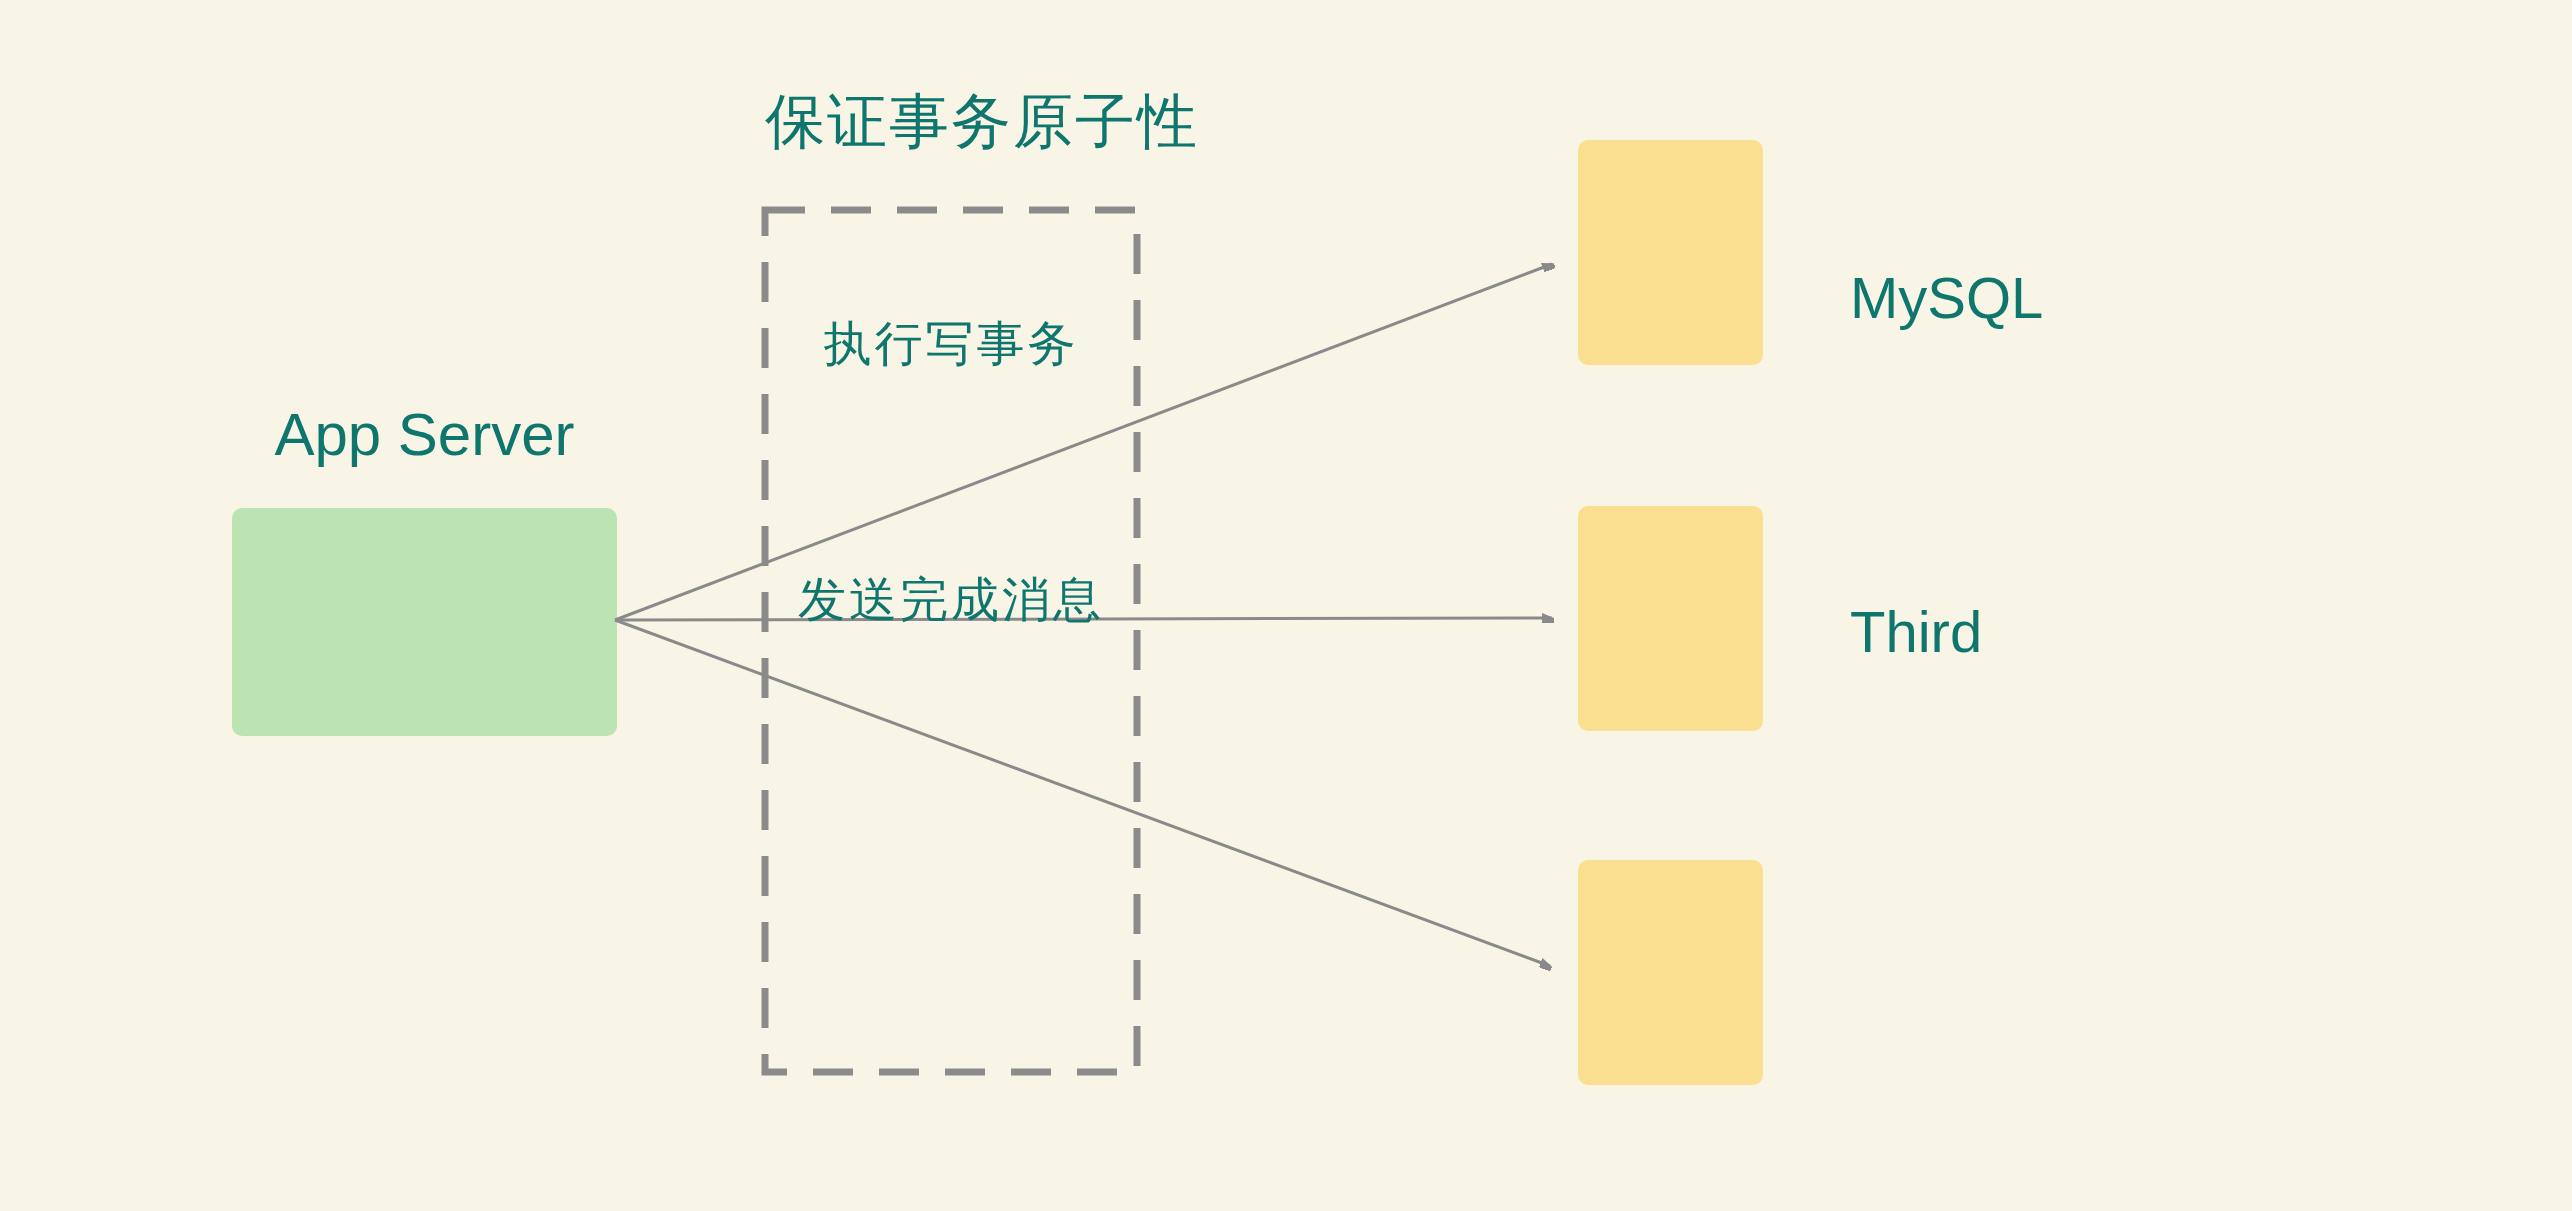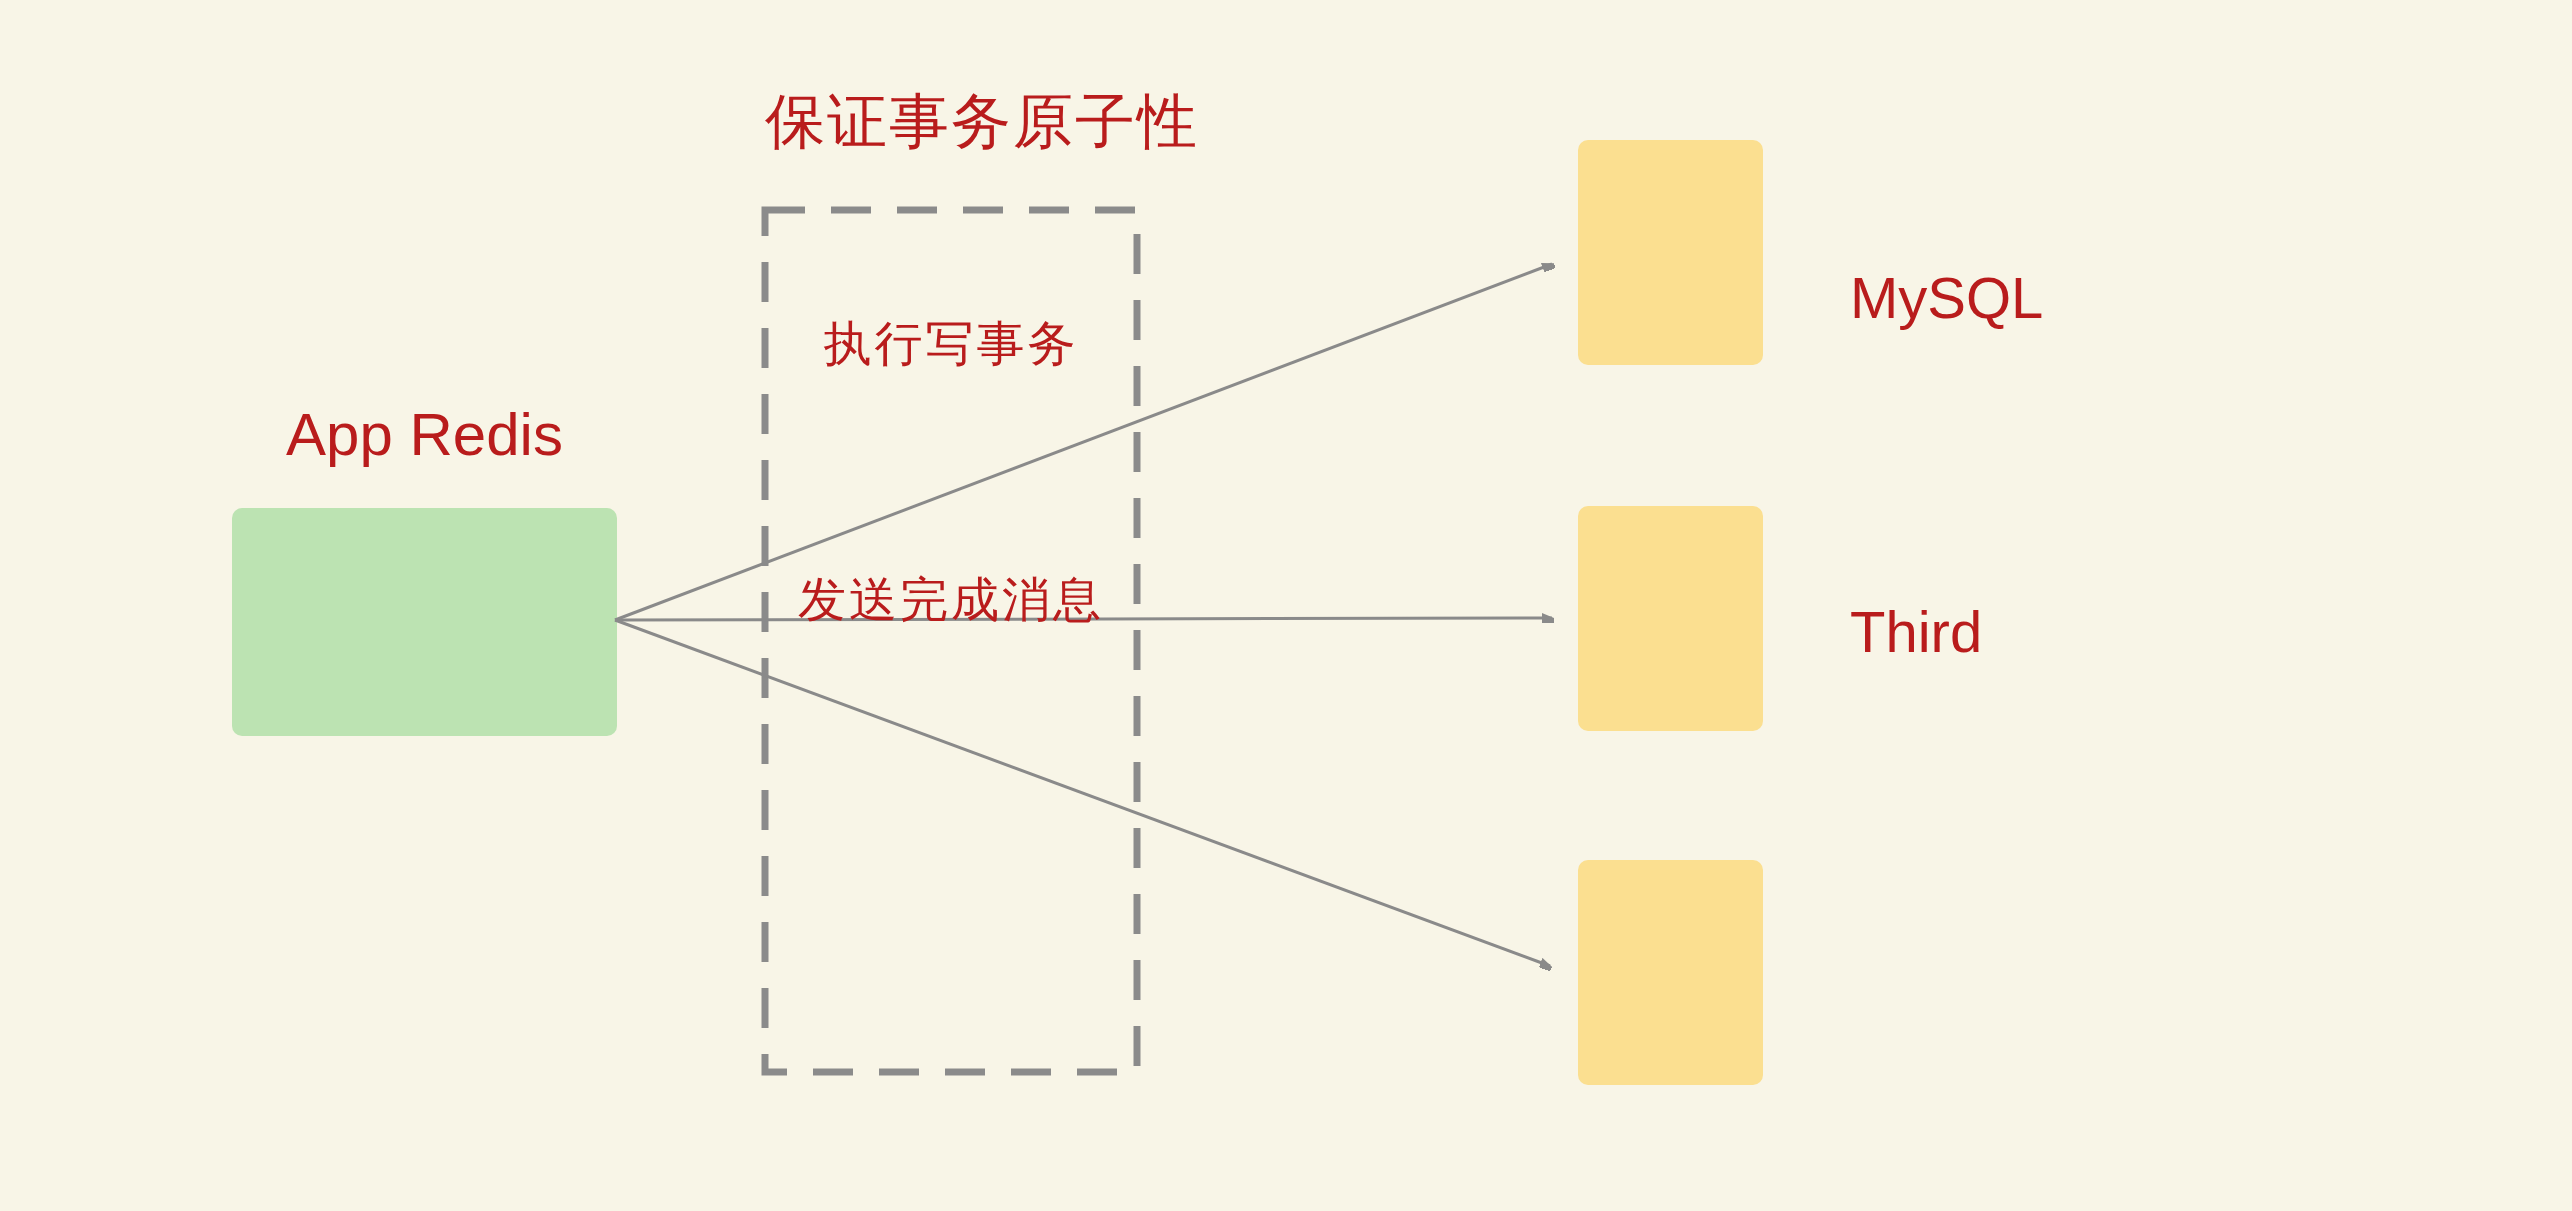--- a/index.html
+++ b/index.html
@@ -34,21 +34,21 @@
     width: 185px; height: 225px;
     background: #fbdf90;
     left: 1578px;
   }
   .node.y1 { top: 140px; }
   .node.y2 { top: 506px; }
   .node.y3 { top: 860px; }
 
   .txt {
     position: absolute;
-    color: #b91c1c;
+    color: #0f766e;
     z-index: 3;
     white-space: nowrap;
   }
   .title {
     left: 765px; top: 82px;
     width: 375px;
     text-align: center;
     font-size: 60px;
     letter-spacing: 2px;
   }
@@ -95,21 +95,21 @@
 
     <rect x="765" y="210" width="372" height="862" fill="none" stroke="#8b8b8b" stroke-width="7" stroke-dasharray="40 26"></rect>
 
     <line x1="615" y1="620" x2="1552" y2="264" stroke="#8a8a8a" stroke-width="3" marker-end="url(#arrowhead)"></line>
     <line x1="615" y1="620" x2="1552" y2="618" stroke="#8a8a8a" stroke-width="3" marker-end="url(#arrowhead)"></line>
     <line x1="615" y1="620" x2="1550" y2="966" stroke="#8a8a8a" stroke-width="3" marker-end="url(#arrowhead)"></line>
   </svg>
 
   <div class="txt title">保证事务原子性</div>
 
-  <div class="txt app-label">App Redis</div>
+  <div class="txt app-label">App Server</div>
 
   <div class="txt step s1">执行写事务</div>
   <div class="txt step s2">发送完成消息</div>
 
   <div class="txt target-label t1">MySQL</div>
   <div class="txt target-label t2">Third</div>
 
 </div>
 
 </body></html>

